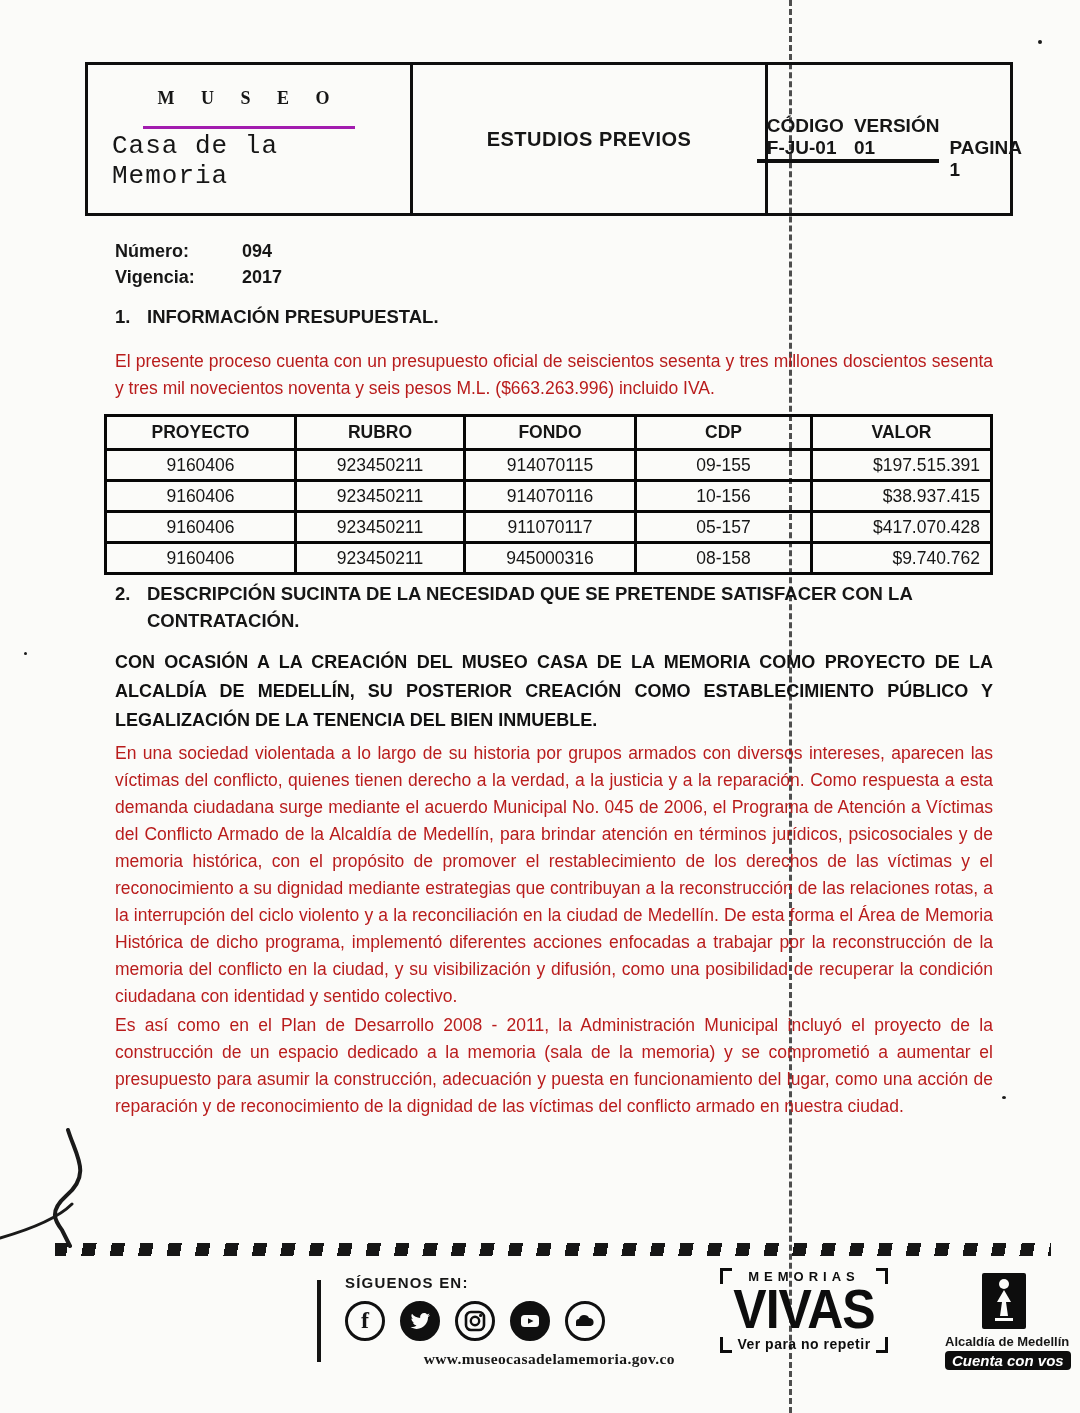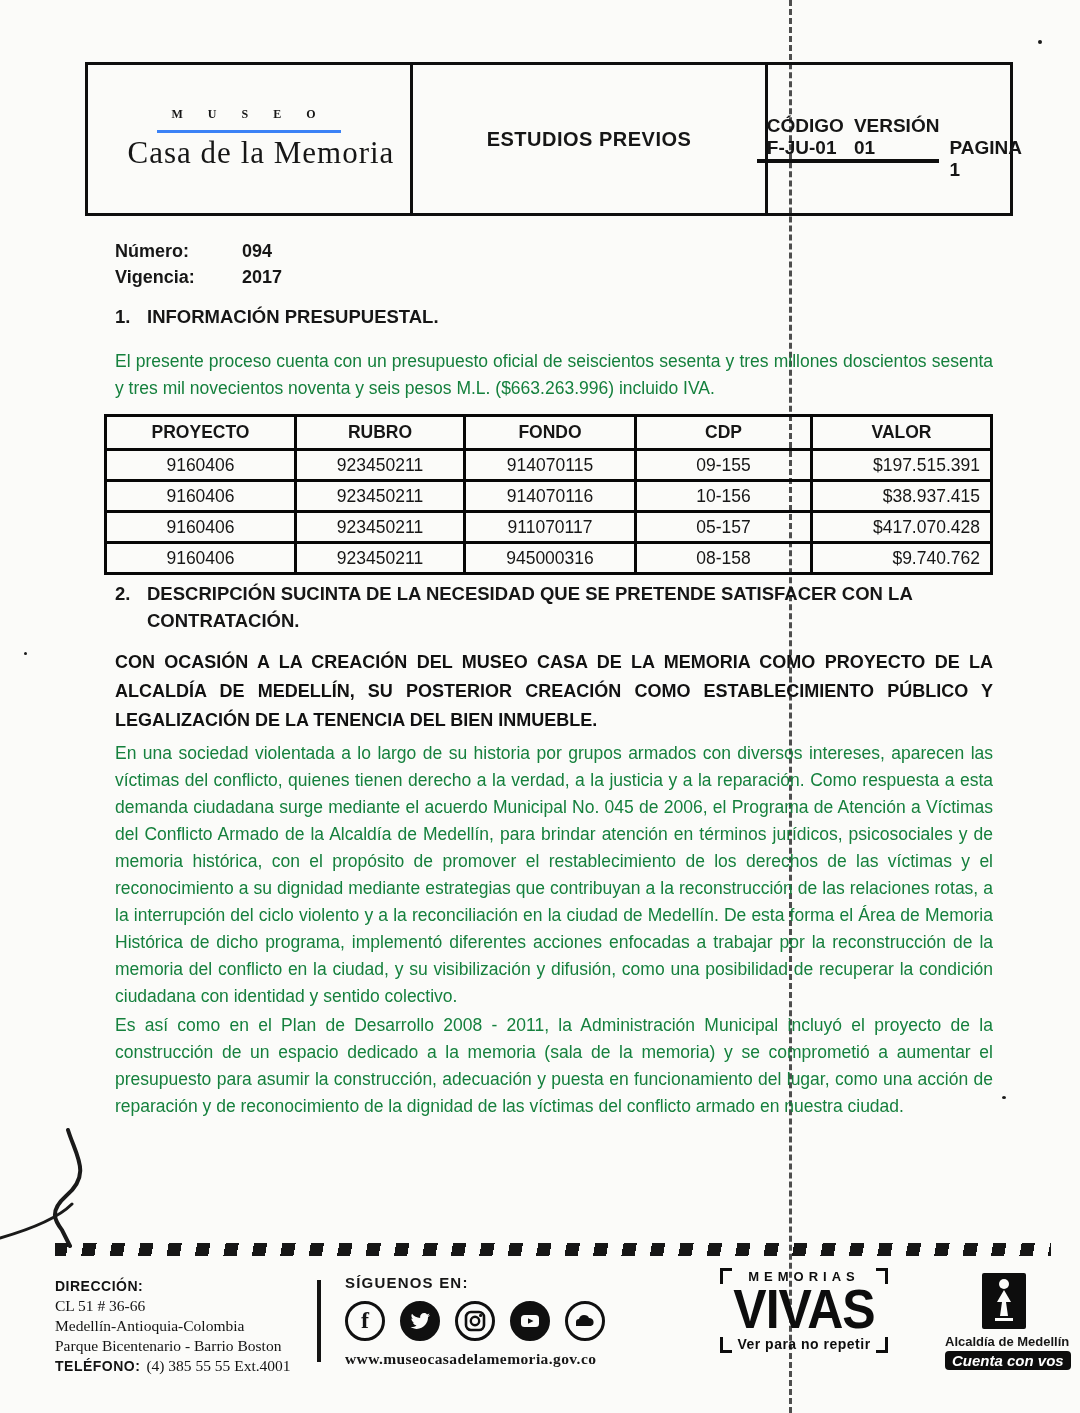--- a/index.html
+++ b/index.html
@@ -11,40 +11,40 @@
   
   .fold-line{position:absolute;left:789px;top:0;height:1413px;width:0;
     border-left:3px dashed rgba(30,30,30,.78);}
   .speck{position:absolute;background:#1a1a1a;border-radius:50%;}
   
   .hdr{position:absolute;left:85px;top:62px;width:922px;height:148px;
     display:grid;grid-template-columns:325px 355px 242px;
     border:3px solid #0e0e0e;}
   .hdr-cell{border-right:3px solid #0e0e0e;display:flex;flex-direction:column;
     align-items:center;justify-content:center;}
-  .logo-museo{font-family:"Liberation Serif",serif;font-size:12px;font-weight:bold;
-    letter-spacing:11px;border-bottom:3px solid #3b82f6;padding:0 14px 8px 14px;}
-  .logo-casa{font-family:Liberation Serif, serif;font-size:31px;margin-top:2px;
+  .logo-museo{font-family:"Liberation Serif",serif;font-size:18px;font-weight:bold;
+    letter-spacing:11px;border-bottom:3px solid #a21caf;padding:0 14px 17px 14px;}
+  .logo-casa{font-family:Liberation Mono, monospace;font-size:26px;margin-top:2px;
     letter-spacing:1px;margin-left:24px;}
   .hdr-title{font-size:20px;font-weight:bold;letter-spacing:.5px;}
   .hdr-codes{display:flex;flex-direction:row;}
   .code-box{flex:1;display:flex;align-items:center;padding-left:10px;
     font-size:19px;font-weight:bold;border-bottom:4px solid #0e0e0e;}
   .code-box:last-child{border-bottom:none;margin-top:40px;}
   
   .meta{position:absolute;left:115px;top:238px;font-size:18px;font-weight:bold;
     line-height:26px;}
   .meta-row{display:flex;gap:7px;}
   .meta-label{width:120px;}
   
   .h-num{position:absolute;display:flex;font-size:18.5px;font-weight:bold;
     line-height:27px;}
   .h-num .num{width:32px;flex:none;}
   .para{position:absolute;left:115px;width:878px;font-size:17.5px;
-    line-height:27px;text-align:justify;color:#15803d;}
+    line-height:27px;text-align:justify;color:#b91c1c;}
   .para.bold{font-weight:bold;font-size:18px;line-height:29px;color:#111;}
   
   .btable{position:absolute;left:104px;top:414px;width:886px;
     border-collapse:collapse;table-layout:fixed;}
   .btable th,.btable td{border:3px solid #070707;font-size:17.5px;
     padding:2px 6px;text-align:center;height:24px;}
   .btable th{font-weight:bold;height:27px;}
   .btable .valor{text-align:right;padding-right:10px;}
   
   .pen-mark{position:absolute;left:0;top:1126px;}
@@ -61,21 +61,21 @@
     border-left:4px solid #131313;}
   .social{position:absolute;left:345px;top:6px;width:330px;}
   .social-lbl{font-size:15px;font-weight:bold;letter-spacing:1.2px;}
   .icon-row{display:flex;gap:15px;margin-top:10px;}
   .circ{width:40px;height:40px;border:3.5px solid #101010;border-radius:50%;
     display:flex;align-items:center;justify-content:center;box-sizing:border-box;}
   .circ.filled{background:#101010;}
   .circ .fb{font-family:"Liberation Serif",serif;font-weight:bold;font-size:24px;
     line-height:1;margin-top:-2px;}
   .website{margin-top:9px;font-family:"Liberation Serif",serif;font-weight:bold;
-    font-size:15.5px;letter-spacing:.4px;}
+    font-size:15.5px;letter-spacing:.4px;text-align:right;}
   
   .mv{position:absolute;left:720px;top:0;width:168px;text-align:center;color:#0d0d0d;}
   .mv-row{display:flex;align-items:flex-start;justify-content:space-between;}
   .mv-row.bottom{align-items:flex-end;}
   .mv-top-txt{font-size:13px;font-weight:bold;letter-spacing:5px;padding-top:1px;}
   .mv-bot-txt{font-size:14px;font-weight:bold;letter-spacing:.5px;padding-bottom:1px;}
   .br{width:9px;height:13px;flex:none;}
   .br.tl{border-left:3px solid #0d0d0d;border-top:3px solid #0d0d0d;}
   .br.tr{border-right:3px solid #0d0d0d;border-top:3px solid #0d0d0d;}
   .br.bl{border-left:3px solid #0d0d0d;border-bottom:3px solid #0d0d0d;}
@@ -185,30 +185,20 @@
 
   <svg class="pen-mark" width="170" height="122" viewBox="0 0 170 122">
     <path d="M68 4 C76 30 92 48 66 70 C48 86 56 96 62 104 L70 120" fill="none" stroke="#1a1a1a" stroke-width="4" stroke-linecap="round"></path>
     <path d="M0 112 C28 104 58 92 72 78" fill="none" stroke="#1a1a1a" stroke-width="3" stroke-linecap="round"></path>
   </svg>
 
   <div class="dashes"></div>
 
   <div class="footer">
 
-    <div class="addr">
-      <div class="lbl">DIRECCIÓN:</div>
-      <div>CL 51 # 36-66</div>
-      <div>Medellín-Antioquia-Colombia</div>
-      <div>Parque Bicentenario - Barrio Boston</div>
-      <div class="tel">
-        <span class="lbl">TELÉFONO:</span>
-        <span>(4) 385 55 55 Ext.4001</span>
-      </div>
-    </div>
 
     <div class="fdivider"></div>
 
     <div class="social">
       <div class="social-lbl">SÍGUENOS EN:</div>
       <div class="icon-row">
         <span class="circ">
             <span class="fb">f</span>
           </span>
         <span class="circ filled">

